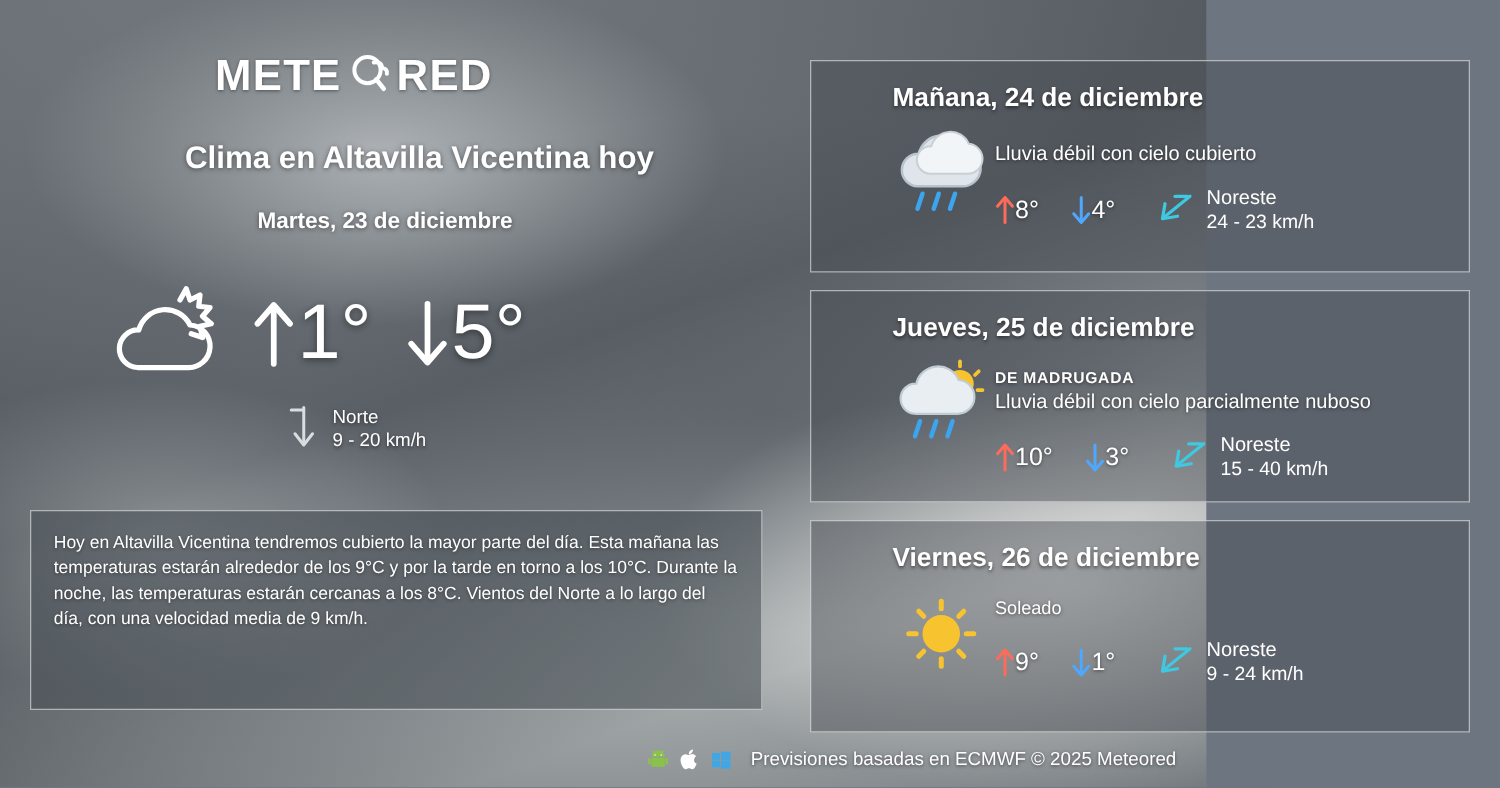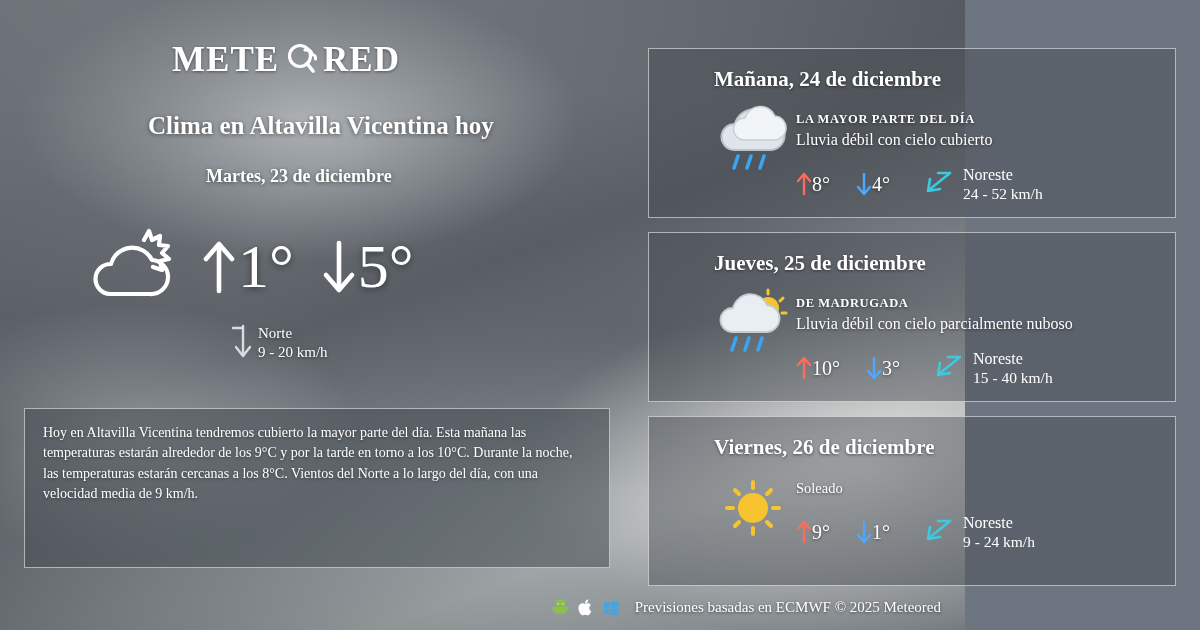--- a/index.html
+++ b/index.html
@@ -22,21 +22,21 @@
       radial-gradient(ellipse 300px 160px at 1080px 120px, rgba(120,128,136,0.6) 0%, rgba(120,128,136,0.0) 70%),
       radial-gradient(ellipse 460px 230px at 620px 330px, rgba(80,88,96,0.55) 0%, rgba(80,88,96,0.0) 70%),
       radial-gradient(ellipse 600px 300px at 180px 620px, rgba(150,156,160,0.5) 0%, rgba(150,156,160,0.0) 70%),
       linear-gradient(160deg, #8d949c 0%, #6f777f 22%, #575f68 45%, #7b838b 62%, #aab0b2 78%, #8b9298 100%);
     filter: saturate(0.75);
   }
   .bg-vignette {
     position: absolute; inset: 0;
     background: radial-gradient(ellipse 900px 520px at 600px 300px, rgba(0,0,0,0) 40%, rgba(25,30,35,0.35) 100%);
   }
-  .wrap { position: relative; width: 965px; height: 630px; font-family: Liberation Serif, serif; }
+  .wrap { position: relative; width: 965px; height: 630px; }
 
   
   .logo {
     position: absolute; left: 172px; top: 40px;
     display: flex; align-items: center; gap: 4px;
   }
   .logo-text {
     color: #fff; font-size: 35px; font-weight: bold; letter-spacing: 1px;
     text-shadow: 0 1px 3px rgba(0,0,0,0.45);
   }
@@ -62,21 +62,21 @@
   .temp-block { display:flex; align-items:center; }
   .arrow-svg { width: 38px; height: 62px; }
   .temp-val {
     font-size: 62px; font-weight: 300; line-height: 1;
     text-shadow: 0 2px 6px rgba(0,0,0,0.45);
   }
   .temp-gap { width: 26px; }
 
   .wind-today {
     position: absolute; left: 228px; top: 322px;
-    display: flex; align-items: center; 
+    display: flex; align-items: center; gap: 8px;
     color:#fff; text-shadow: 0 1px 3px rgba(0,0,0,0.5);
   }
   .wind-today .wd-dir { font-size: 15px; }
   .wind-today .wd-spd { font-size: 15px; }
   .wind-today-txt { display:flex; flex-direction: column; line-height: 1.25; }
 
   .summary {
     position: absolute; left: 24px; top: 408px;
     width: 586px; height: 160px;
     background: rgba(70,76,82,0.55);
@@ -221,21 +221,20 @@
           <path d="M24 50 a13 13 0 0 1 1 -26 a19 19 0 0 1 36 -3 a12 12 0 0 1 -2 29 z" fill="#dfe5ea" stroke="#b9c3cb" stroke-width="2"></path>
           <path d="M34 40 a11 11 0 0 1 1 -22 a16 16 0 0 1 30 -2 a10 10 0 0 1 -2 24 z" fill="#f2f5f7" stroke="#c8d0d6" stroke-width="1.6"></path>
           <g stroke="#3ba5f0" stroke-width="3.6" stroke-linecap="round">
             <line x1="28" y1="56" x2="24" y2="68"></line>
             <line x1="41" y1="56" x2="37" y2="68"></line>
             <line x1="54" y1="56" x2="50" y2="68"></line>
           </g>
         </svg>
       </span>
       <div class="card-info">
-        <div class="moment">LA MAYOR PARTE DEL DÍA</div>
         <div class="desc">Lluvia débil con cielo cubierto</div>
         <div class="metrics">
           <span class="metric">
             <span class="m-arrow">
               <svg viewBox="0 0 16 26" width="16" height="26">
                 <g stroke="#ff6b5a" stroke-width="2.4" fill="none" stroke-linecap="round" stroke-linejoin="round">
                   <line x1="8" y1="23" x2="8" y2="4"></line>
                     <polyline points="2,10 8,3 14,10"></polyline>
                 </g>
               </svg>
@@ -259,21 +258,21 @@
               <svg viewBox="0 0 30 26" width="30" height="26">
                 <g stroke="#3ec9e0" stroke-width="2.6" fill="none" stroke-linecap="round" stroke-linejoin="round">
                   <line x1="26" y1="4" x2="5" y2="21"></line>
                   <polyline points="6,10 4,22 16,20"></polyline>
                   <line x1="24" y1="4" x2="14" y2="4"></line>
                 </g>
               </svg>
             </span>
             <span class="wind-txt">
               <span class="wd-dir">Noreste</span>
-              <span class="wd-spd">24 - 52 km/h</span>
+              <span class="wd-spd">24 - 23 km/h</span>
             </span>
           </span>
         </div>
       </div>
     </div>
   </div>
 
   <div class="card c1">
     <div class="card-title">Jueves, 25 de diciembre</div>
     <div class="card-body">

